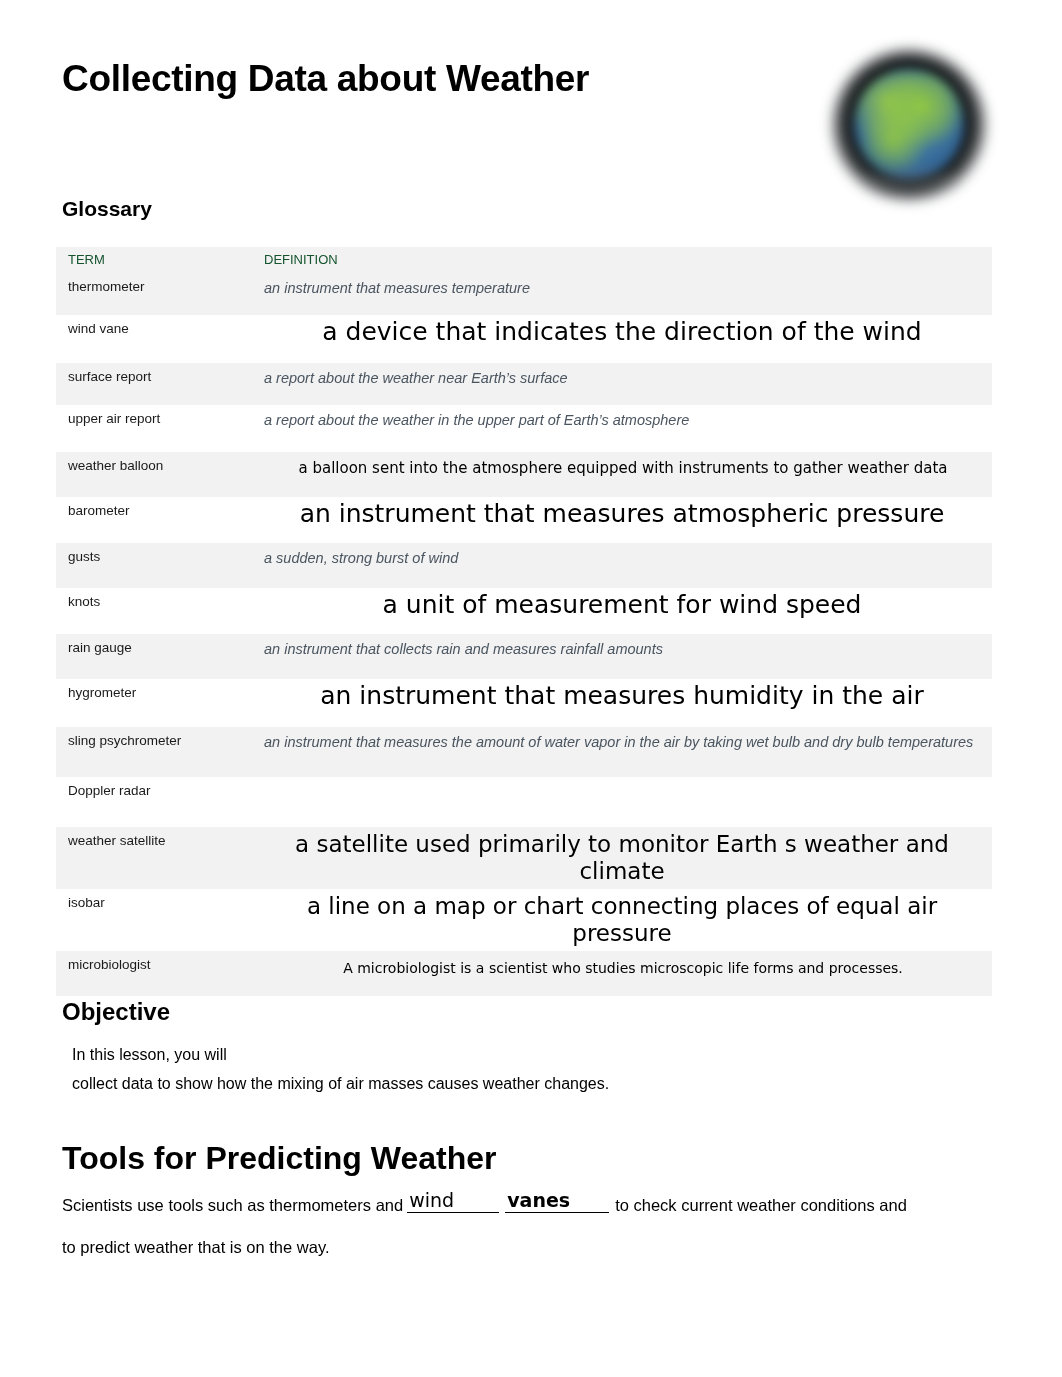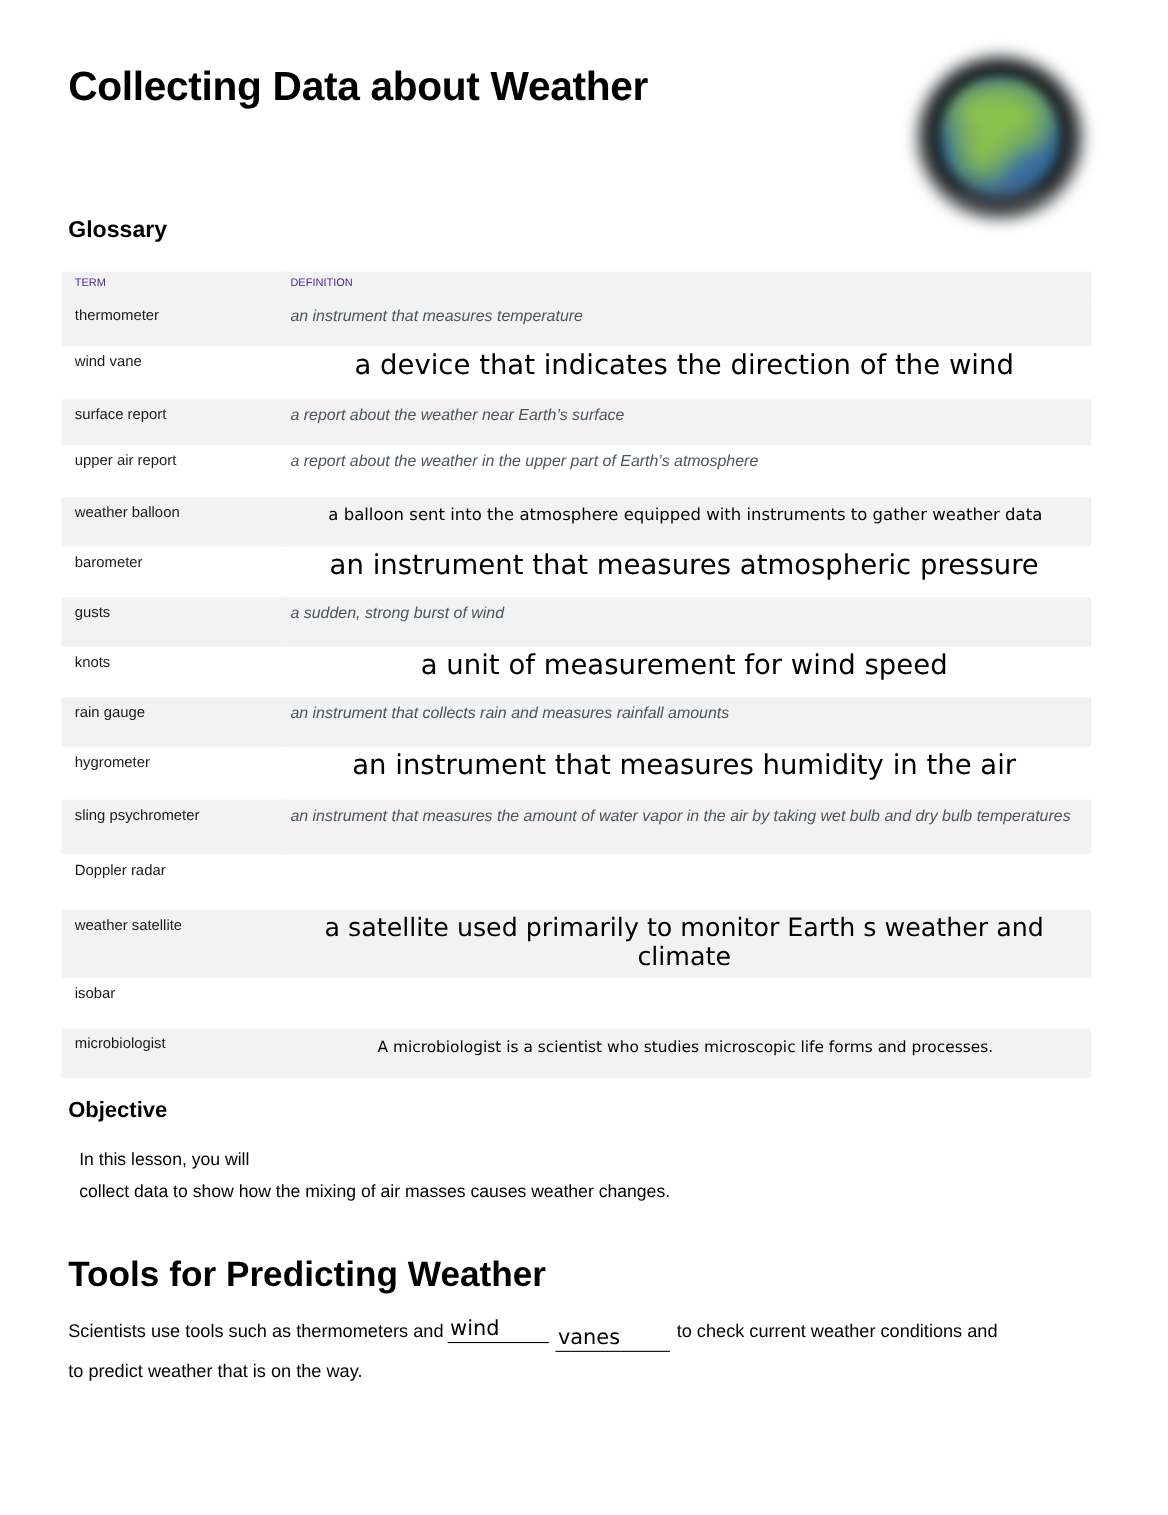--- a/index.html
+++ b/index.html
@@ -83,21 +83,21 @@
   }
 
   
   .h2 {
     position: absolute;
     font-weight: bold;
     color: #000;
     white-space: nowrap;
   }
   .h2.glossary { left: 62px; top: 197px; font-size: 21px; }
-  .h2.objective { left: 62px; top: 998px; font-size: 20px; }
+  .h2.objective { left: 62px; top: 998px; font-size: 24px; }
   .h2.tools { left: 62px; top: 1140px; font-size: 32px; }
 
   
   .gloss {
     position: absolute;
     left: 56px;
     top: 247px;
     width: 936px;
   }
   .gloss-wrap {
@@ -134,22 +134,22 @@
     position: absolute;
     left: 200px;
     top: 0;
     bottom: 0;
     width: 1px;
     background: #e6e6e6;
   }
 
   .hdr .gcell-term,
   .hdr .gcell-def {
-    font-size: 10px;
-    color: #4c1d95;
+    font-size: 13px;
+    color: #14532d;
     padding-top: 5px;
     padding-bottom: 5px;
   }
 
   
   .def-orig {
     font-family: "Liberation Sans", sans-serif;
     font-style: italic;
     font-size: 14.5px;
     line-height: 1.35;
@@ -191,37 +191,37 @@
     line-height: 1;
   }
   .tools-para .ln2 {
     position: absolute;
     left: 0;
     top: 48px;
     white-space: nowrap;
   }
   .tools-row {
     display: flex;
-    align-items: center;
+    align-items: flex-end;
     white-space: nowrap;
   }
   .blank {
     display: inline-block;
     position: relative;
     border-bottom: 1.4px solid #000;
     text-align: left;
     font-family: "DejaVu Sans", sans-serif;
     font-size: 19px;
     line-height: 1;
     padding: 0 2px 2px 2px;
     color: #000;
     vertical-align: baseline;
   }
   .blank.b1 { width: 88px; margin: 0 6px 0 4px; }
-  .blank.b2 { width: 100px; margin: 16px 6px 0 0; }
+  .blank.b2 { width: 100px; margin: 0 6px 0 0; font-weight: bold; }
 </style>
 </head>
 <body>
 
 <div class="page">
 
   <div class="doc-title">Collecting Data about Weather</div>
 
   <div class="globe">
     <div class="halo"></div>
@@ -309,20 +309,23 @@
           <div class="gcell-term">Doppler radar</div>
         </div>
         <div class="grow shade" style="min-height: 46px;">
           <div class="gcell-term">weather satellite</div>
           <div class="gcell-def" style="padding: 4px 12px 5px 8px;">
             <div class="def-fill sz-lg">a satellite used primarily to monitor Earth   s weather and climate</div>
           </div>
         </div>
         <div class="grow plain" style="min-height: 46px;">
           <div class="gcell-term">isobar</div>
+          <div class="gcell-def" style="padding: 4px 12px 5px 8px;">
+            <div class="def-fill sz-lg">a line on a map or chart connecting places of equal air pressure</div>
+          </div>
         </div>
         <div class="grow shade" style="min-height: 45px;">
           <div class="gcell-term">microbiologist</div>
           <div class="gcell-def" style="padding: 9px 10px 9px 8px;">
             <div class="def-fill sz-sm">A microbiologist is a scientist who studies microscopic life forms and processes.</div>
           </div>
         </div>
       </div>
   </div>
 

